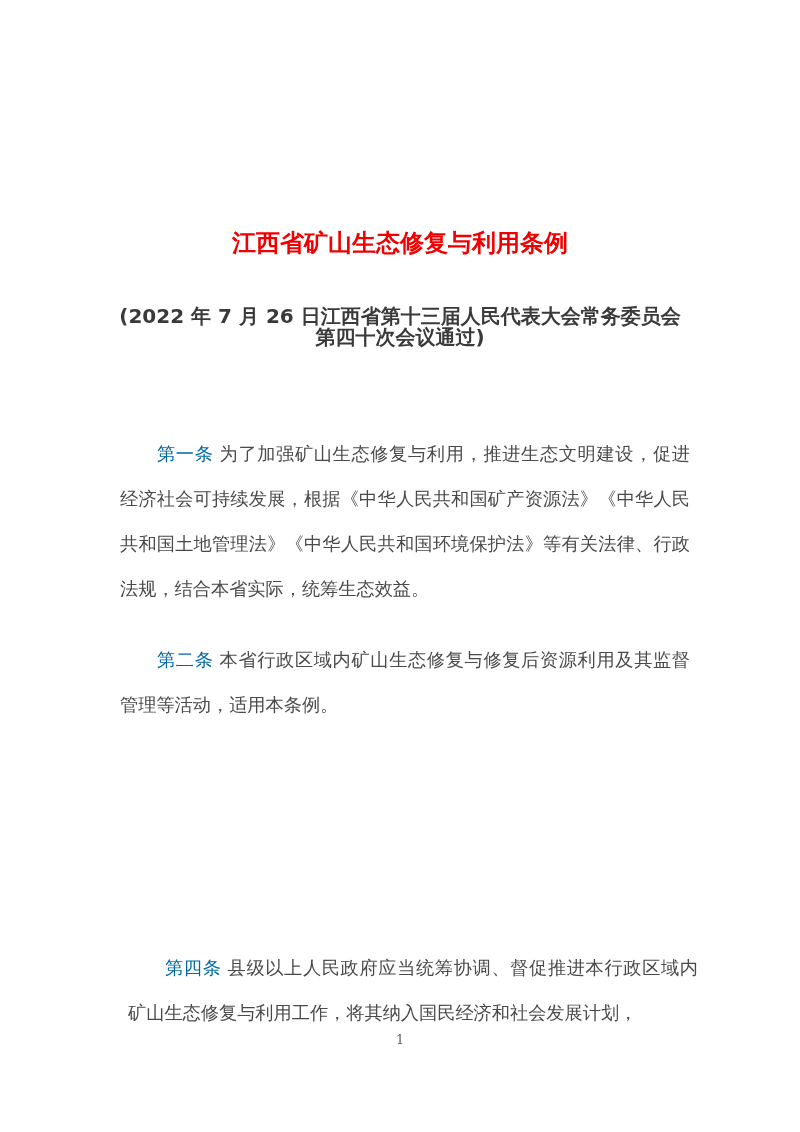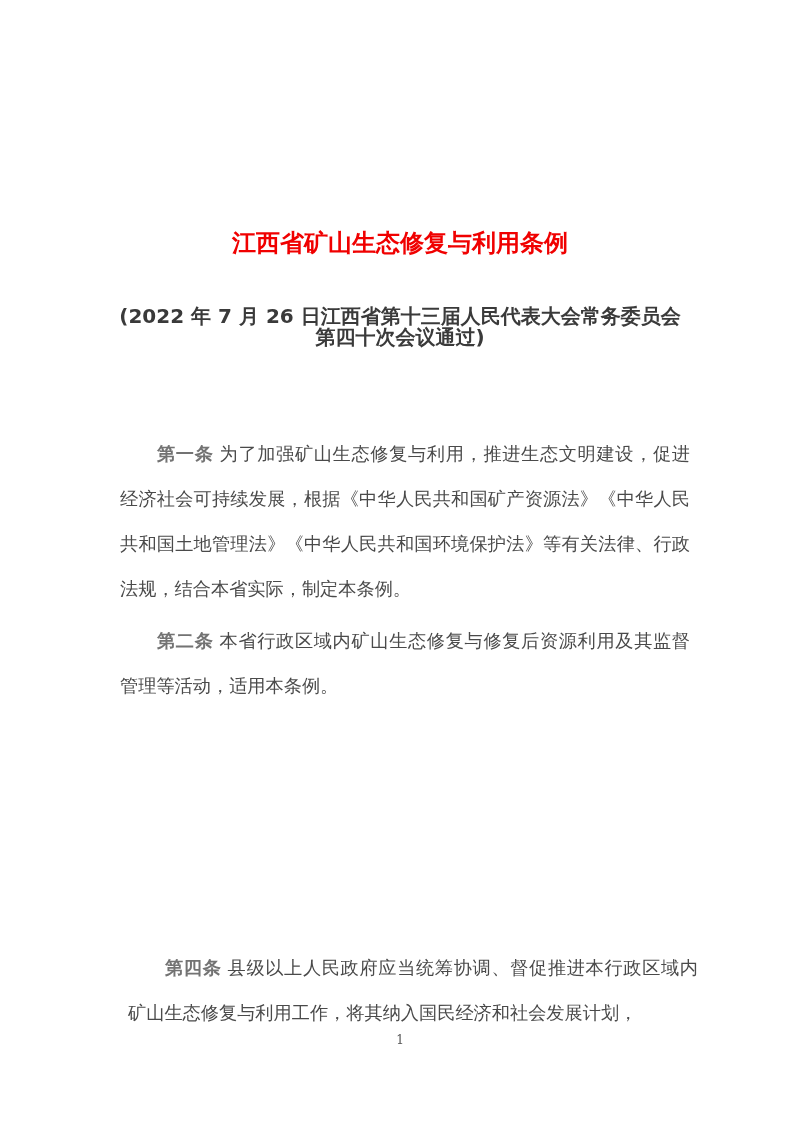--- a/index.html
+++ b/index.html
@@ -15,41 +15,41 @@
     position: absolute; left: 112px; width: 576px; top: 306px;
     text-align: center; color: #3a3a3a; font-weight: bold;
     font-family: "DejaVu Sans", sans-serif; font-size: 20px; line-height: 21px;
   }
   .article {
     position: absolute; left: 120px; width: 570px;
     font-family: "DejaVu Serif", serif; font-size: 18.2px; line-height: 45px;
     color: #4a4a4a; text-align: justify; text-indent: 37px;
   }
   .article .head {
-    font-family: "DejaVu Sans", sans-serif; font-weight: bold; color: #737373;
+    font-family: "DejaVu Sans", sans-serif; font-weight: normal; color: #0369a1;
     margin-right: 6px;
   }
   .a1 { top: 431px; }
-  .a2 { top: 618px; }
+  .a2 { top: 637px; }
   .a3 { top: 767px; }
   .a4 { top: 937px; }
   .pagenum {
     position: absolute; left: 0; width: 800px; top: 1033px; text-align: center;
     font-family: "DejaVu Serif", serif; font-size: 12px; color: #555;
   }
 </style>
 </head>
 <body>
 
 <div class="page">
   <div class="title">江西省矿山生态修复与利用条例</div>
   <div class="subtitle">(2022 年 7 月 26 日江西省第十三届人民代表大会常务委员会第四十次会议通过)</div>
 
   <p class="article a1" style="margin:0">
-    <span class="head">第一条</span><span>为了加强矿山生态修复与利用，推进生态文明建设，促进经济社会可持续发展，根据《中华人民共和国矿产资源法》《中华人民共和国土地管理法》《中华人民共和国环境保护法》等有关法律、行政法规，结合本省实际，制定本条例。</span>
+    <span class="head">第一条</span><span>为了加强矿山生态修复与利用，推进生态文明建设，促进经济社会可持续发展，根据《中华人民共和国矿产资源法》《中华人民共和国土地管理法》《中华人民共和国环境保护法》等有关法律、行政法规，结合本省实际，统筹生态效益。</span>
   </p>
   <p class="article a2" style="margin:0">
     <span class="head">第二条</span><span>本省行政区域内矿山生态修复与修复后资源利用及其监督管理等活动，适用本条例。</span>
   </p>
   <p class="article a4" style="margin:8px">
     <span class="head">第四条</span><span>县级以上人民政府应当统筹协调、督促推进本行政区域内矿山生态修复与利用工作，将其纳入国民经济和社会发展计划，</span>
   </p>
 
   <div class="pagenum">1</div>
 </div>

